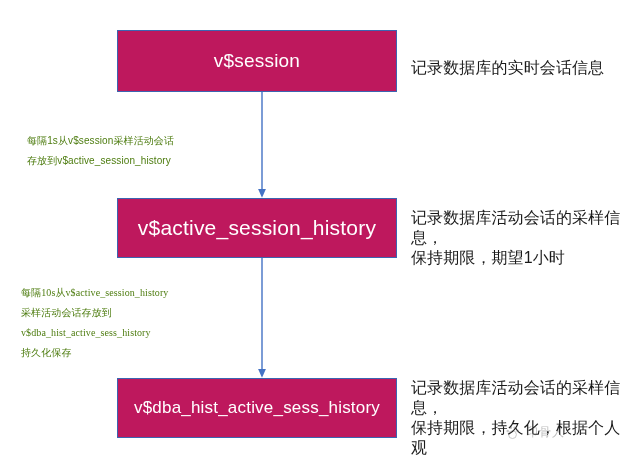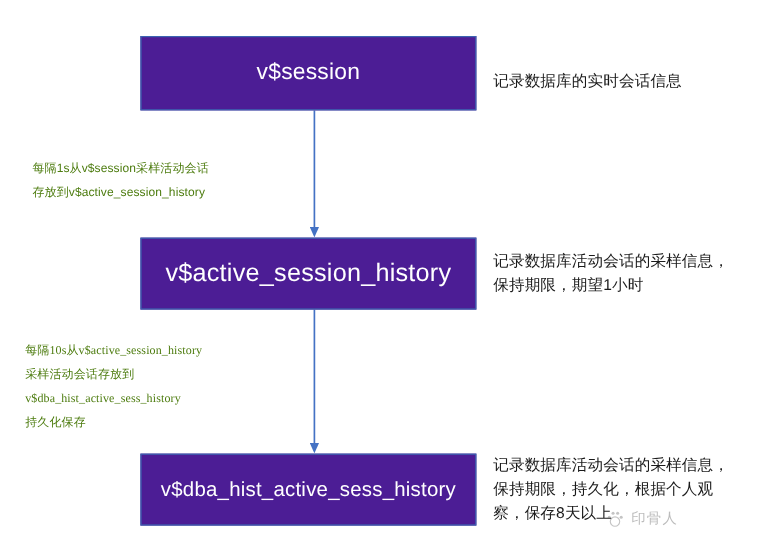--- a/index.html
+++ b/index.html
@@ -22,21 +22,21 @@
     left: 0;
     top: 0;
     width: 640px;
     height: 458px;
   }
 
   
   .node {
     position: absolute;
     box-sizing: border-box;
-    background: #4c1d95;
+    background: #be185d;
     border: 1px solid #3c64b1;
     display: flex;
     align-items: center;
     justify-content: center;
     color: #ffffff;
     text-align: center;
     line-height: 1.2;
     letter-spacing: .2px;
   }
   .node-label {
@@ -59,21 +59,21 @@
     left: 0;
     top: 0;
     width: 640px;
     height: 458px;
     pointer-events: none;
   }
 
   
   .annotation {
     position: absolute;
-    font-size: 13px;
+    font-size: 16px;
     line-height: 20px;
     color: #1a1a1a;
     white-space: pre-line;
     letter-spacing: .1px;
   }
   #annotation-session  { left: 411px; top: 58px;  width: 222px; }
   #annotation-ash      { left: 411px; top: 208px; width: 222px; }
   #annotation-dba-hist { left: 411px; top: 378px; width: 222px; }
 
   

